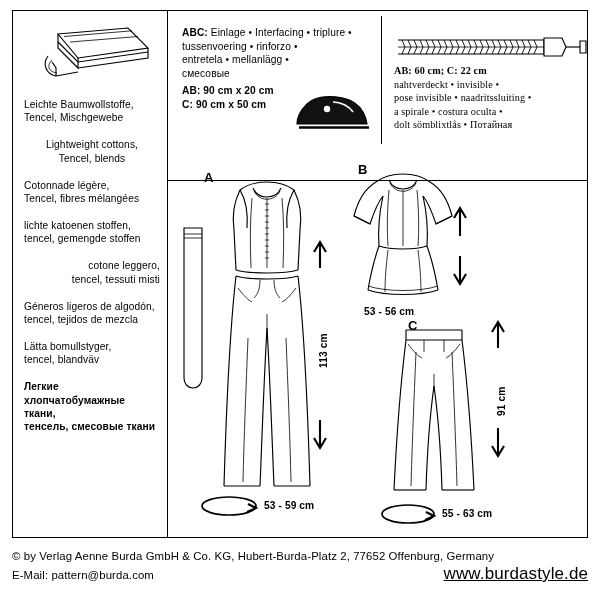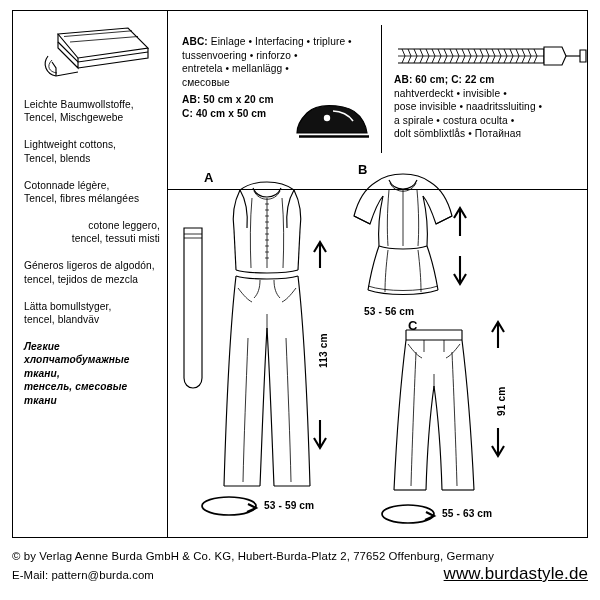--- a/index.html
+++ b/index.html
@@ -64,21 +64,21 @@
     letter-spacing: 0.1px;
   }
   .fabric-item.bold {
     font-weight: bold;
   }
 
   
   .notions {
     position: absolute;
     left: 168px;
-    top: 25px;
+    top: 16px;
     width: 420px;
     height: 165px;
     box-sizing: border-box;
     border-bottom: 1.6px solid #000;
   }
   .notion-interfacing {
     position: absolute;
     left: 0;
     top: 0;
     width: 214px;
@@ -88,20 +88,21 @@
     padding: 10px 8px 0 14px;
   }
   .notion-zipper {
     position: absolute;
     left: 214px;
     top: 0;
     width: 206px;
     height: 128px;
     box-sizing: border-box;
     padding: 18px 8px 0 12px;
+    font-family: Liberation Serif, serif;
   }
   .notion-line {
     font-size: 10.2px;
     line-height: 13.6px;
     letter-spacing: 0.1px;
   }
   .notion-line.bold {
     font-weight: bold;
   }
   .iron-art {
@@ -190,45 +191,47 @@
         <path class="ln-thin" d="M58 28 L126 22.5"></path>
         <path class="ln" d="M36 42 C30 50 34 60 44 62 L66 58"></path>
         <path class="ln" d="M44 62 L44 54 L40 48"></path>
         <path class="ln-thin" d="M40 46 C34 52 37 58 45 59"></path>
       </svg>
     </div>
 
     <div class="fabric-list">
       <div class="fabric-item" style="white-space:pre-line;">Leichte Baumwollstoffe,
 Tencel, Mischgewebe</div>
-      <div class="fabric-item" style="white-space:pre-line;">Lightweight cottons,
+      <div class="fabric-item" style="white-space:pre-line;text-align:center;">Lightweight cottons,
 Tencel, blends</div>
       <div class="fabric-item" style="white-space:pre-line;">Cotonnade légère,
 Tencel, fibres mélangées</div>
+      <div class="fabric-item" style="white-space:pre-line;">lichte katoenen stoffen,
+tencel, gemengde stoffen</div>
       <div class="fabric-item" style="white-space:pre-line;text-align:right;">cotone leggero,
 tencel, tessuti misti</div>
       <div class="fabric-item" style="white-space:pre-line;">Géneros ligeros de algodón,
 tencel, tejidos de mezcla</div>
       <div class="fabric-item" style="white-space:pre-line;">Lätta bomullstyger,
 tencel, blandväv</div>
-      <div class="fabric-item bold" style="white-space:pre-line;font-style:italic;">Легкие хлопчатобумажные
+      <div class="fabric-item bold" style="white-space:pre-line;">Легкие хлопчатобумажные
 ткани,
 тенсель, смесовые ткани</div>
     </div>
   </div>
 
   <div class="notions">
 
     <div class="notion-interfacing">
       <div class="notion-line"><span style="font-weight:bold">ABC:</span><span> Einlage • Interfacing • triplure •</span></div>
       <div class="notion-line">tussenvoering • rinforzo •</div>
       <div class="notion-line">entretela • mellanlägg •</div>
       <div class="notion-line">смесовые</div>
-      <div class="notion-line bold" style="margin-top:4px;">AB: 50 cm x 20 cm</div>
-      <div class="notion-line bold">C: 40 cm x 50 cm</div>
+      <div class="notion-line bold" style="margin-top:4px;">AB: 90 cm x 20 cm</div>
+      <div class="notion-line bold">C: 90 cm x 50 cm</div>
 
       <div class="iron-art">
         <svg viewBox="0 0 88 58" width="88" height="58">
           <path d="M8 44 L78 44 C78 44 76 22 54 18 C40 15.5 26 16 18 24 C11 31 8 38 8 44 Z" fill="#111" stroke="#000" stroke-width="1.2"></path>
           <path d="M10 47.5 L80 47.5" stroke="#000" stroke-width="2.4" fill="none"></path>
           <path d="M44 22 C52 22 60 26 64 32" stroke="#fff" stroke-width="1.6" fill="none"></path>
           <circle cx="38" cy="29" r="3.2" fill="#fff"></circle>
         </svg>
       </div>
     </div>

